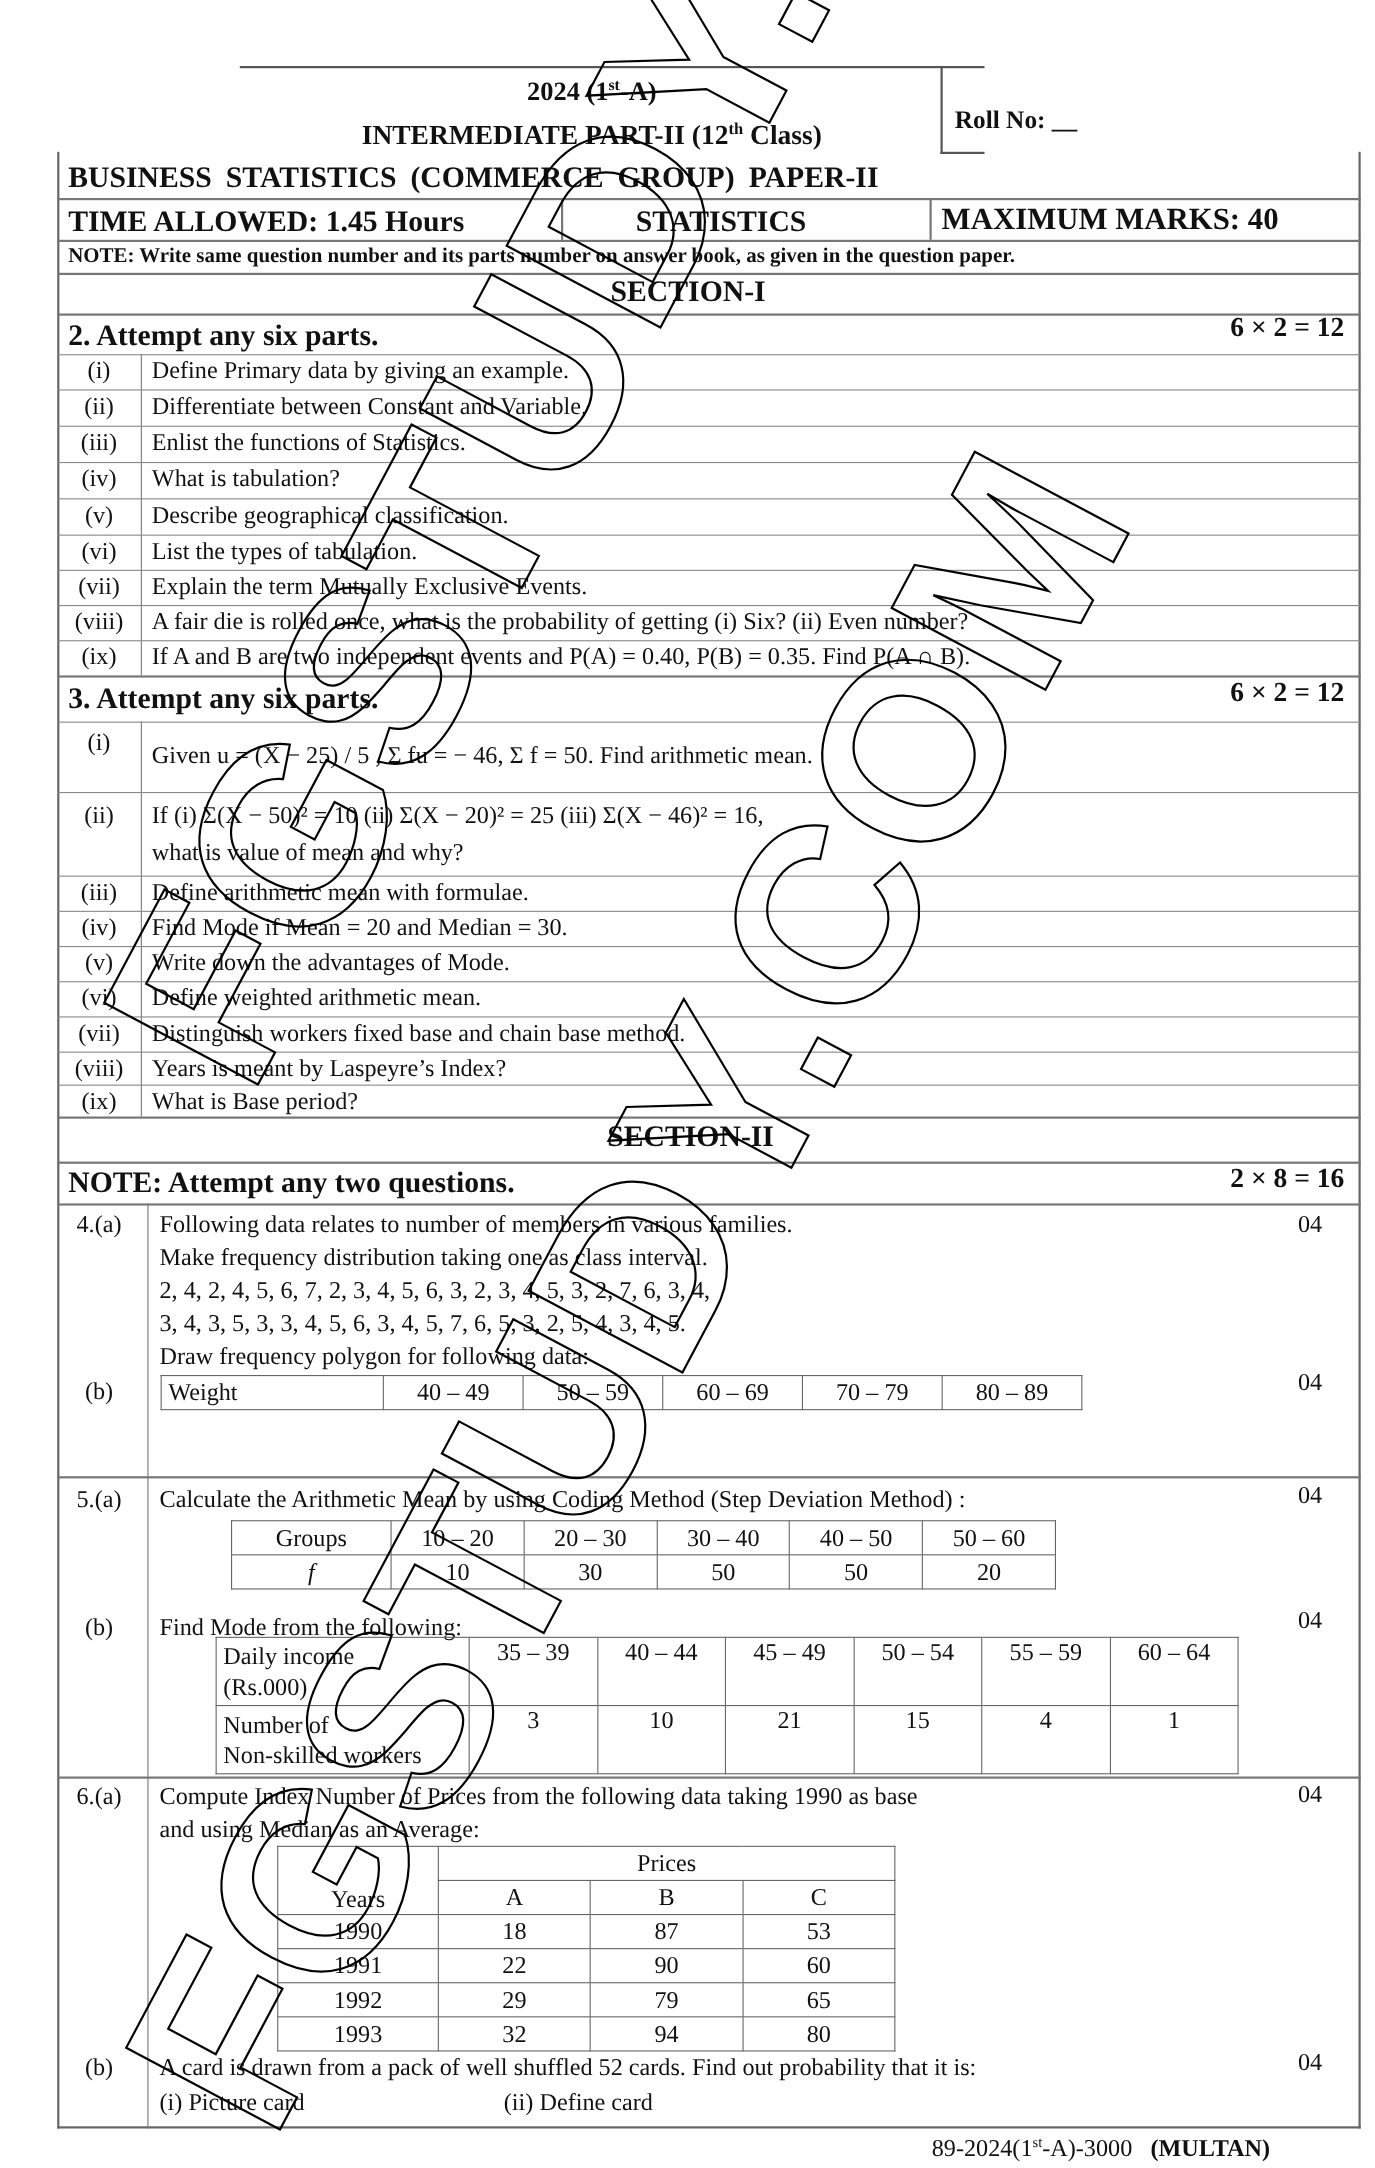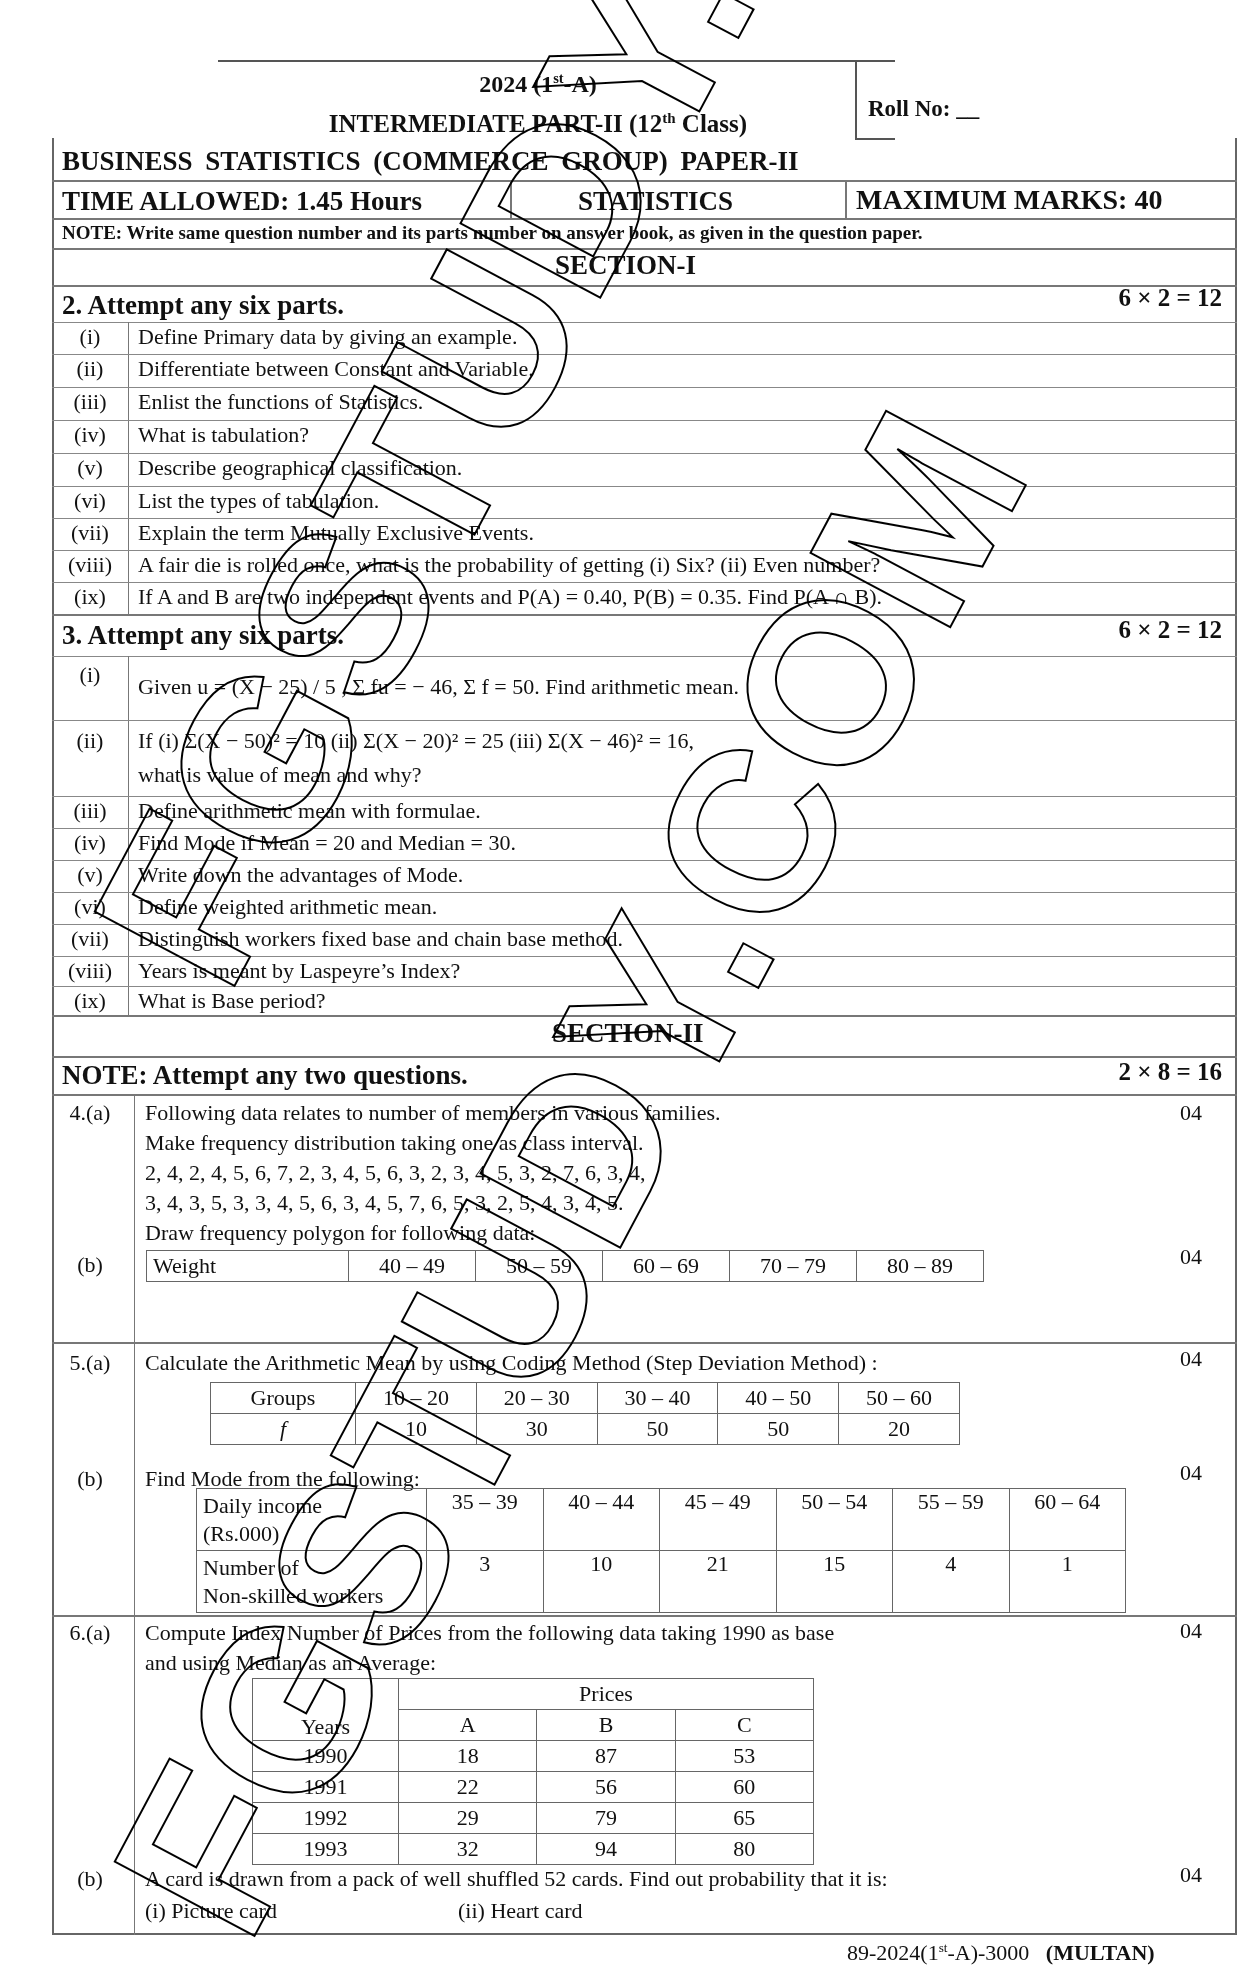--- a/index.html
+++ b/index.html
@@ -254,21 +254,21 @@
     </tr>
     <tr>
       <td>1990</td>
       <td>18</td>
       <td>87</td>
       <td>53</td>
     </tr>
     <tr>
       <td>1991</td>
       <td>22</td>
-      <td>56</td>
+      <td>90</td>
       <td>60</td>
     </tr>
     <tr>
       <td>1992</td>
       <td>29</td>
       <td>79</td>
       <td>65</td>
     </tr>
     <tr>
       <td>1993</td>
@@ -276,19 +276,19 @@
       <td>94</td>
       <td>80</td>
     </tr>
   </tbody>
     </table>
 
   <div class="qnum" style="top:1866px">(b)</div>
   <div class="qtext" style="left:145px; top:1866px">A card is drawn from a pack of well shuffled 52 cards.  Find out probability that it is:</div>
   <div class="mk04" style="top:1862px">04</div>
   <div class="qtext" style="left:145px; top:1898px">(i)  Picture card</div>
-  <div class="qtext" style="left:458px; top:1898px">(ii) Heart card</div>
+  <div class="qtext" style="left:458px; top:1898px">(ii) Define card</div>
 
   <div class="footer"><span>89-2024(1</span><sup>st</sup><span>-A)-3000</span>&nbsp;&nbsp;&nbsp;<b>(MULTAN)</b></div>
 
   <div class="wm wm1">FGSTUDY.COM</div>
   <div class="wm wm2">FGSTUDY.COM</div>
 </div>
 
 </body></html>

